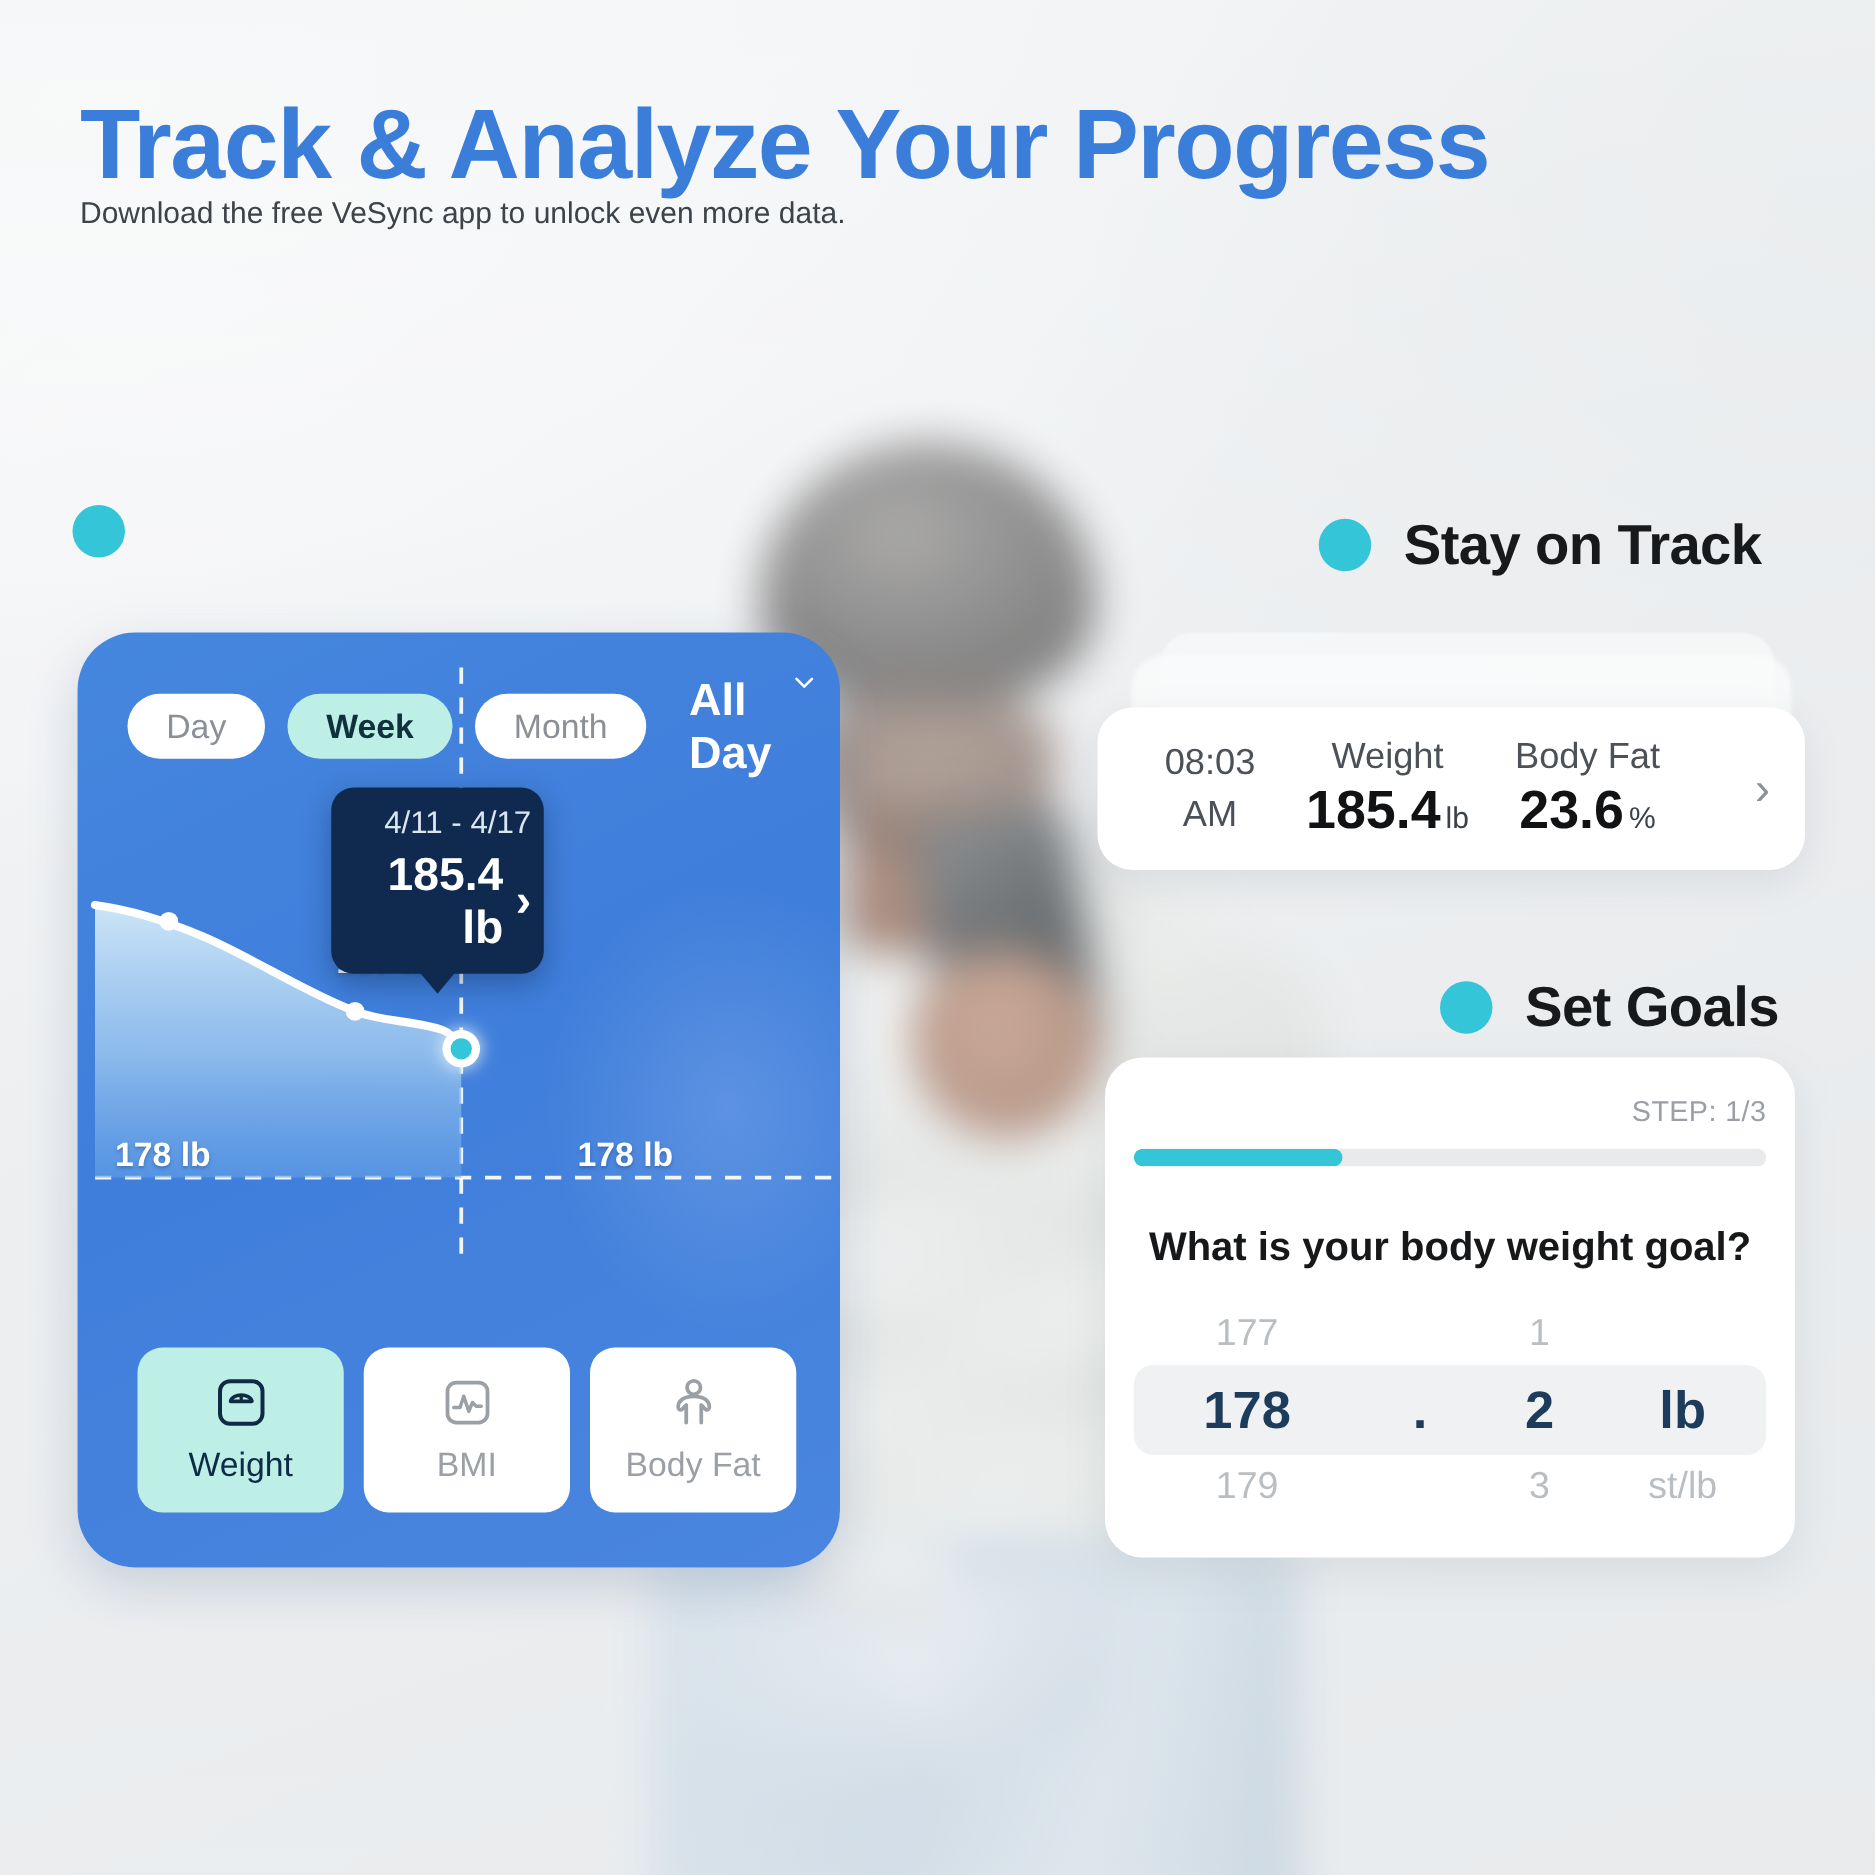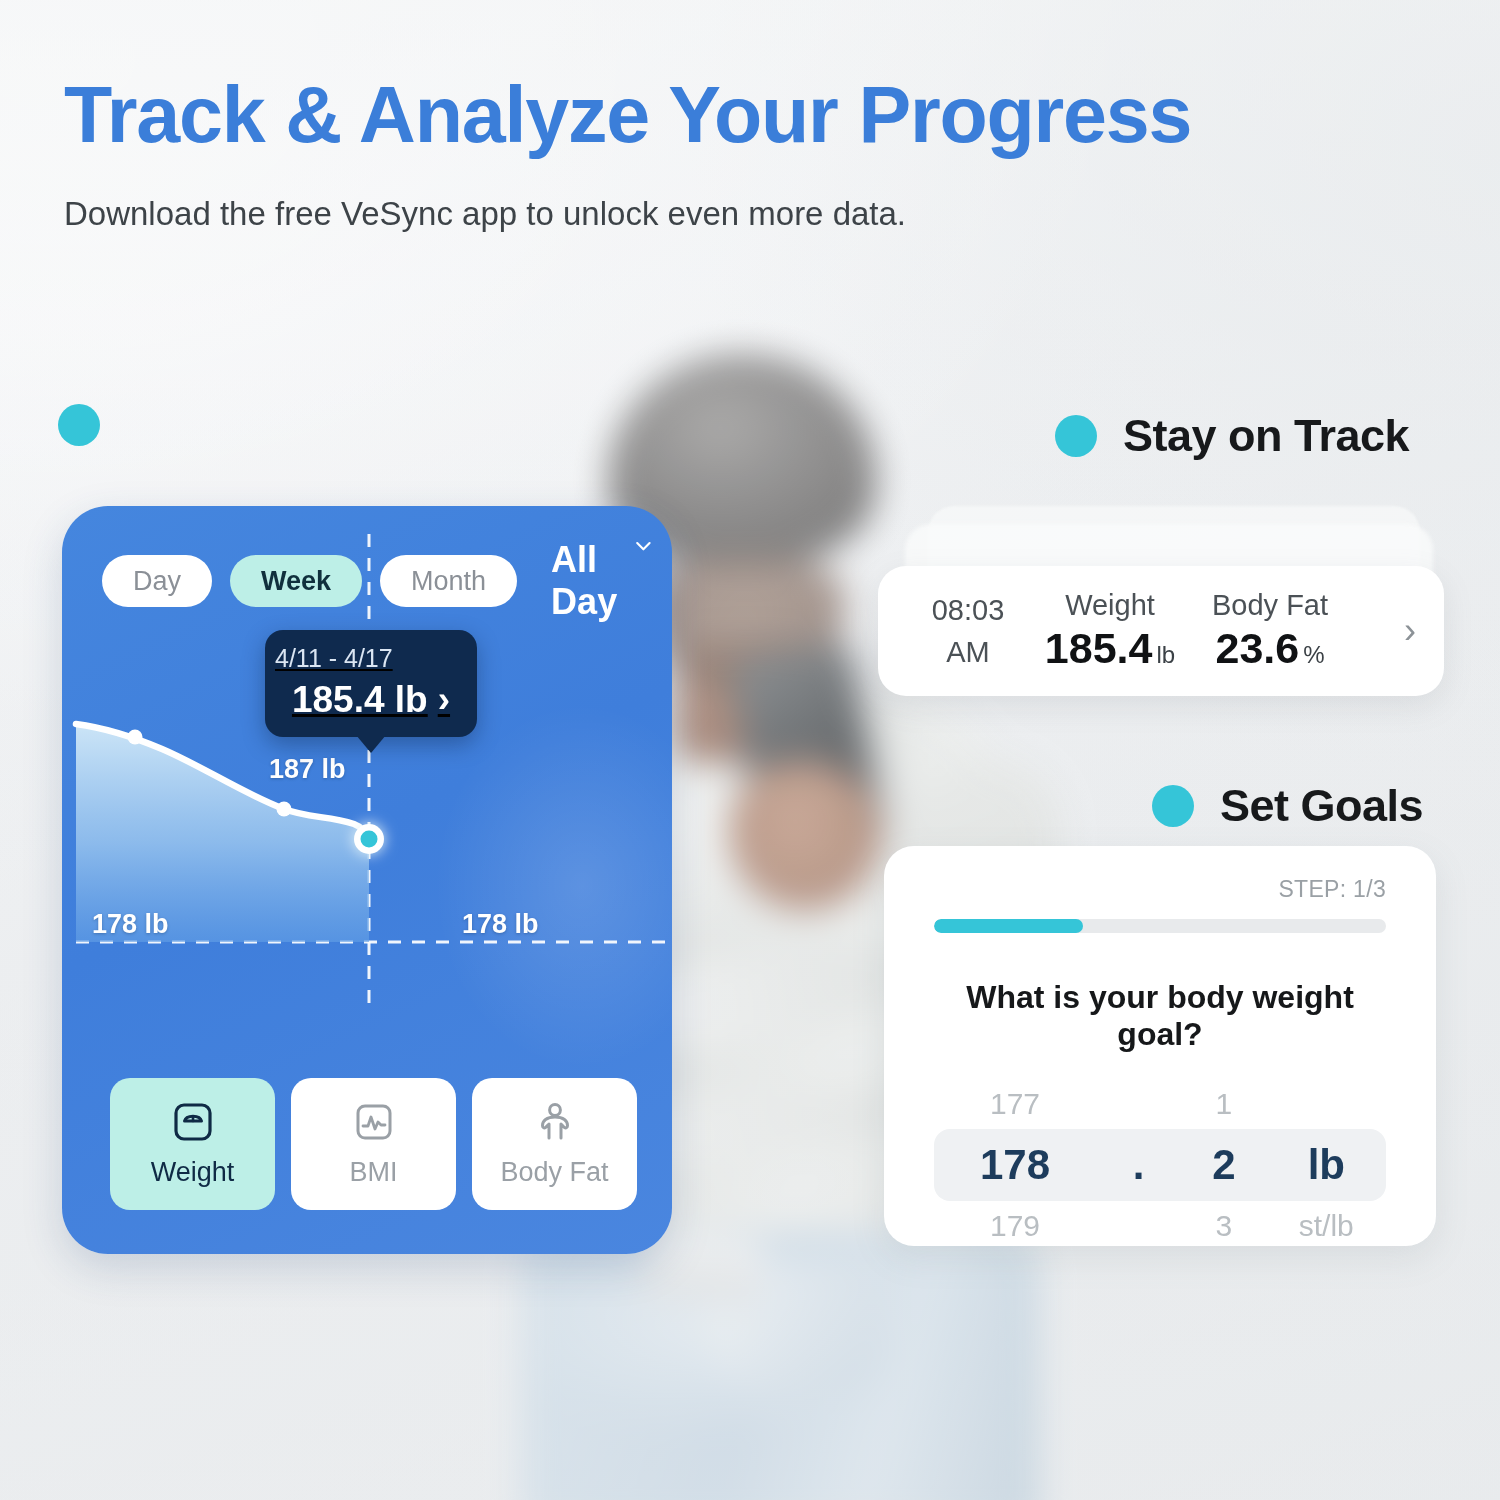--- a/index.html
+++ b/index.html
@@ -115,21 +115,21 @@
     pointer-events:none;
   }
 
   
   #header { position:absolute; left:64px; top:74px; width:1340px; }
   #page-title {
     font-size:79px; font-weight:bold; color:#3b7ed9;
     letter-spacing:-1.2px; line-height:1.05; white-space:nowrap;
   }
   #page-subtitle {
-    margin-top:38px; font-size:33px; color:#3d4348; font-weight:400;
+    font-size:24px; color:#3d4348; font-weight:400;
   }
 
   
   .section-head { display:flex; align-items:center; gap:26px; }
   .bullet-dot {
     width:42px; height:42px; border-radius:50%;
     background:#35c5d8; flex:0 0 auto;
   }
   .section-title {
     font-size:45px; font-weight:bold; color:#17191b; letter-spacing:-.5px;
@@ -165,23 +165,23 @@
   }
   .chip.active { background:#bdefe7; color:#10303d; font-weight:bold; }
   #all-day {
     margin-left:16px; display:flex; gap:10px;
     color:#ffffff; font-size:36px; font-weight:bold;
   }
   #all-day svg { display:block; }
 
   
   #tooltip {
-    position:absolute; left:203px; top:124px; width:212px;
+    position:absolute; left:203px; top:124px; width:170px;
     background:#0f2a4e; border-radius:18px; padding:14px 10px 16px;
-    text-align:left; box-shadow:0 8px 22px rgba(10,30,60,.35);text-decoration:underline;
+    text-align:right; box-shadow:0 8px 22px rgba(10,30,60,.35);
   }
   #tooltip .tt-range { color:#dbe6f3; font-size:25px; }
   #tooltip .tt-value {
     margin-top:6px; color:#ffffff; font-size:37px; font-weight:bold;
     display:flex; align-items:center; justify-content:center; gap:10px;
   }
   #tooltip .tt-tail {
     position:absolute; left:50%; bottom:-16px; transform:translateX(-50%);
     width:0; height:0;
     border-left:15px solid transparent; border-right:15px solid transparent;
@@ -249,21 +249,21 @@
   #track-card .tc-metric .tc-val {
     margin-top:2px; color:#101214; font-size:43px; font-weight:bold;
     display:flex; align-items:baseline; justify-content:center; gap:4px;
   }
   #track-card .tc-metric .tc-unit { font-size:24px; font-weight:normal; color:#3b4146; }
   #track-card .tc-chev { margin-left:auto; color:#8c9297; font-size:36px; }
 
   
   #goals-card {
     position:absolute; left:884px; top:846px; width:552px; height:400px;
-    background:#ffffff; border-radius:30px; padding:30px 50px 0;
+    background:#ffffff; border-radius:30px; padding:30px 23px 0;
     box-shadow:0 12px 34px rgba(110,120,130,.13);
   }
   #goals-card .step-text {
     text-align:right; color:#9aa0a5; font-size:23px; letter-spacing:.3px;
   }
   #progress-track {
     margin-top:16px; height:14px; border-radius:7px; background:#e8eaec; overflow:hidden;
   }
   #progress-fill { height:100%; width:33.3%; background:#35c5d8; border-radius:7px; }
   #goals-question {

